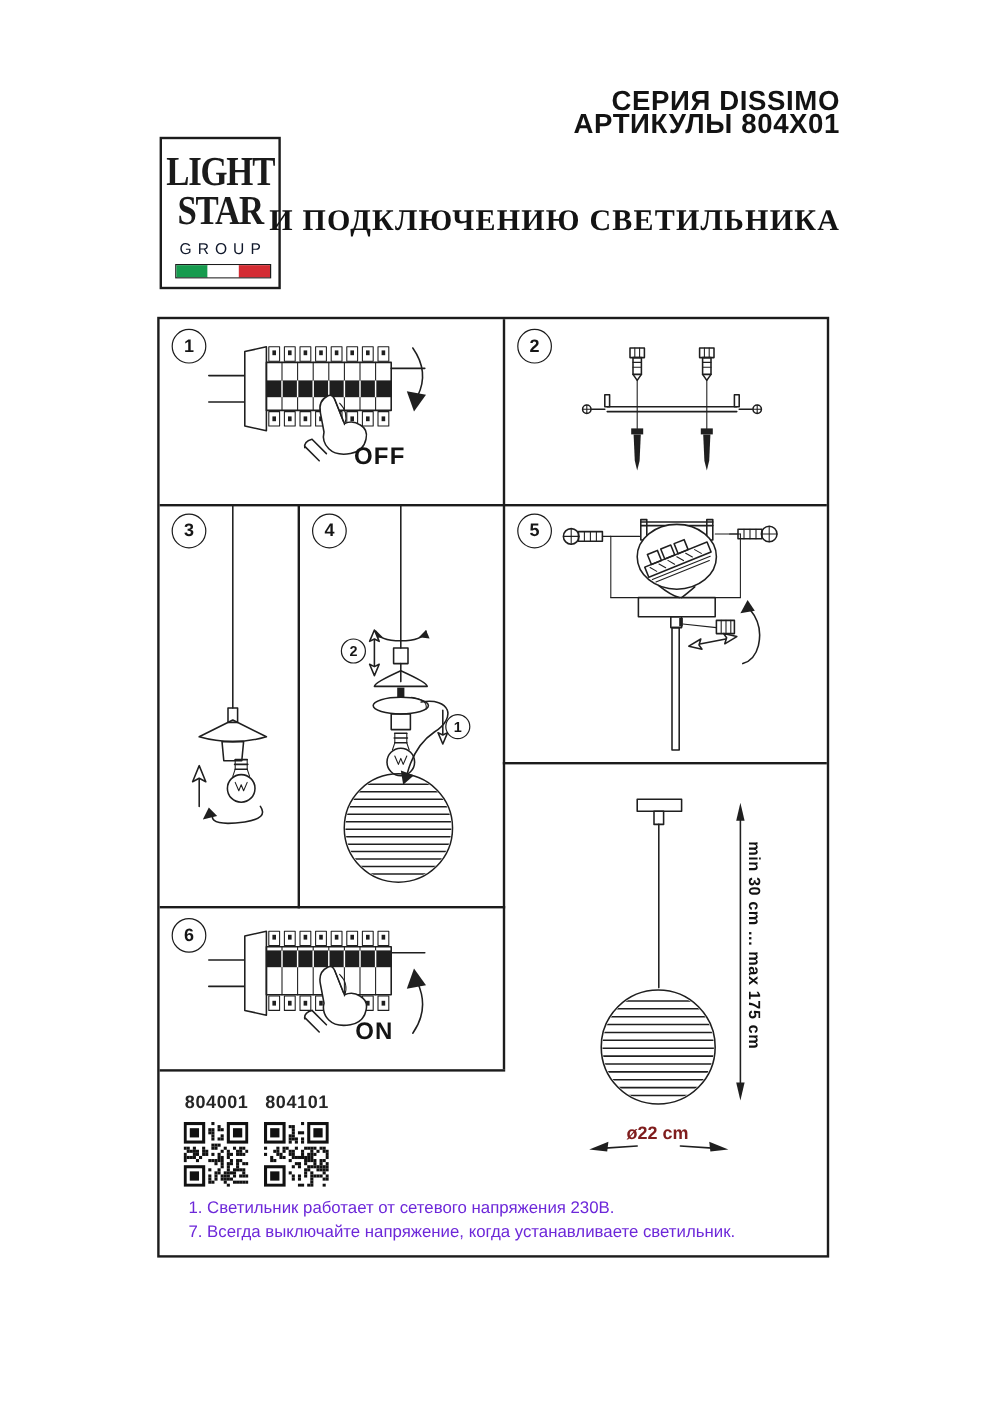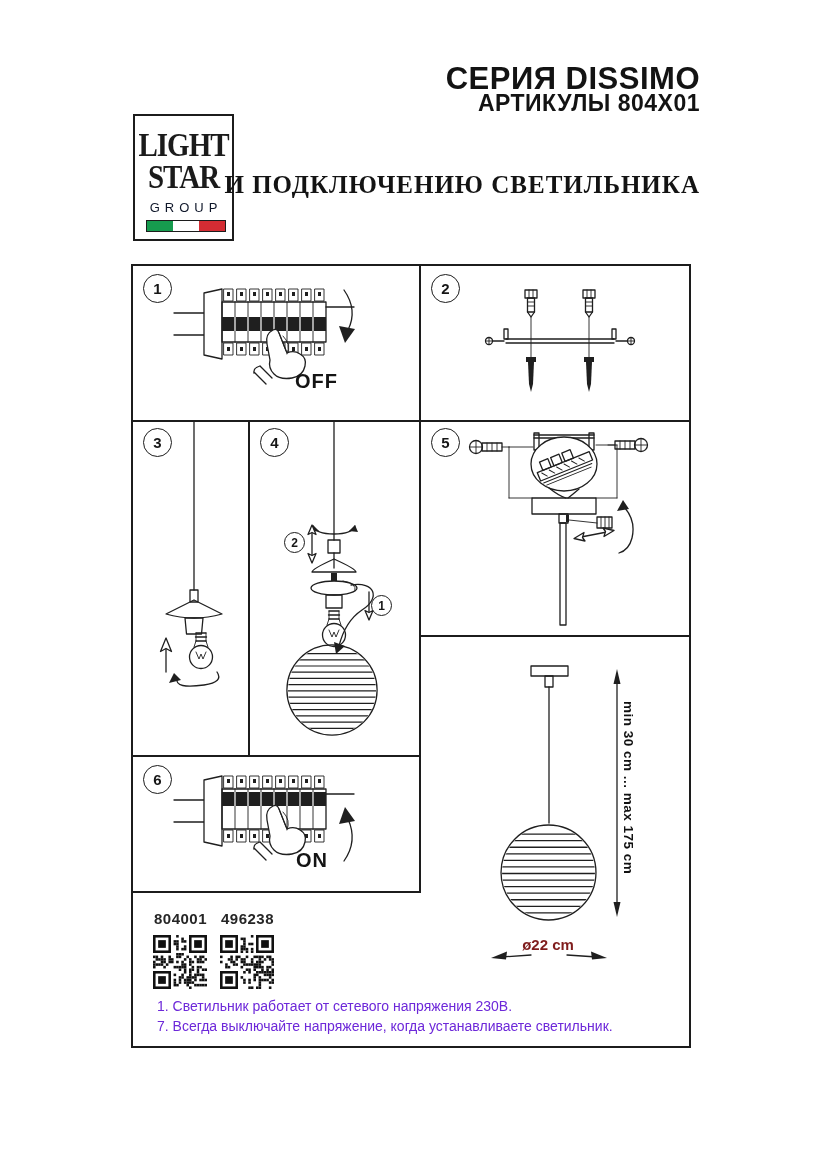--- a/index.html
+++ b/index.html
@@ -8,21 +8,21 @@
   
   .logo{position:absolute;left:133px;top:68px;width:101px;height:127px;border:2px solid #1c1c1c;box-sizing:border-box;background:#fff;margin-top:46px;}
   .logo-line{position:absolute;left:0;width:100%;text-align:center;font-family:"Liberation Serif",serif;font-weight:bold;color:#1b1b1b;}
   .logo-light{top:12px;font-size:29px;transform:scaleY(1.18);letter-spacing:-1px;}
   .logo-star{top:44px;font-size:29px;transform:scaleY(1.18);letter-spacing:-1px;}
   .logo-group{top:84px;font-size:13px;font-family:"Liberation Sans",sans-serif;font-weight:400;letter-spacing:5px;text-indent:5px;color:#0f172a;}
   .flagbar{position:absolute;left:11px;top:104px;width:78px;height:10px;border:1px solid #1c1c1c;display:flex;}
   .flagbar span{flex:1;height:100%;}
   
   .hdr{position:absolute;right:126px;text-align:right;font-weight:bold;color:#131313;white-space:nowrap;}
-  .hdr-series{top:61px;font-size:31px;letter-spacing:.5px;}
+  .hdr-series{top:71px;font-size:23px;letter-spacing:.5px;}
   .hdr-articles{top:90px;font-size:23px;letter-spacing:.5px;}
   .hdr-instr1{top:142px;font-size:25px;letter-spacing:1px;}
   .hdr-instr2{top:171px;font-size:25px;letter-spacing:1px;font-family:Liberation Serif, serif;}
   
   .frame{position:absolute;left:131px;top:264px;width:560px;height:784px;border:2px solid #1c1c1c;box-sizing:border-box;background:#fff;}
   .panel{position:absolute;}
   .vline,.hline{position:absolute;background:#1c1c1c;}
   .stepnum{position:absolute;left:10px;top:8px;width:27px;height:27px;border:1.7px solid #1c1c1c;border-radius:50%;
            display:flex;align-items:center;justify-content:center;font-size:15px;font-weight:bold;background:#fff;z-index:3;}
   .callout{position:absolute;width:19px;height:19px;border:1.4px solid #1c1c1c;border-radius:50%;
@@ -409,21 +409,21 @@
           <use href="#g-hand" transform="translate(100,42)"></use>
         </g>
         <path class="draw" d="M211,104 Q225,84 215,62" stroke-width="1.6"></path>
         <polygon class="solid" points="212,50 206,67 222,64"></polygon>
       </svg>
       <span class="switch-label" style="left:163px;top:92px;">ON</span>
     </div>
 
     <div class="panel" style="left:0;top:627px;width:286px;height:155px;">
       <span class="art-code" style="left:21px;">804001</span>
-      <span class="art-code" style="left:88px;">496238</span>
+      <span class="art-code" style="left:88px;">804101</span>
       <div class="qr" style="left:20px;" id="qr1">
           <svg width="54" height="54" viewBox="0 0 53.97 53.97">
             <rect x="23.13" y="0" width="2.57" height="2.57" fill="#111"></rect>
             <rect x="28.27" y="2.57" width="2.57" height="2.57" fill="#111"></rect>
             <rect x="20.56" y="5.14" width="2.57" height="2.57" fill="#111"></rect>
             <rect x="23.13" y="5.14" width="2.57" height="2.57" fill="#111"></rect>
             <rect x="28.27" y="5.14" width="2.57" height="2.57" fill="#111"></rect>
             <rect x="30.839999999999996" y="5.14" width="2.57" height="2.57" fill="#111"></rect>
             <rect x="20.56" y="7.709999999999999" width="2.57" height="2.57" fill="#111"></rect>
             <rect x="23.13" y="7.709999999999999" width="2.57" height="2.57" fill="#111"></rect>

